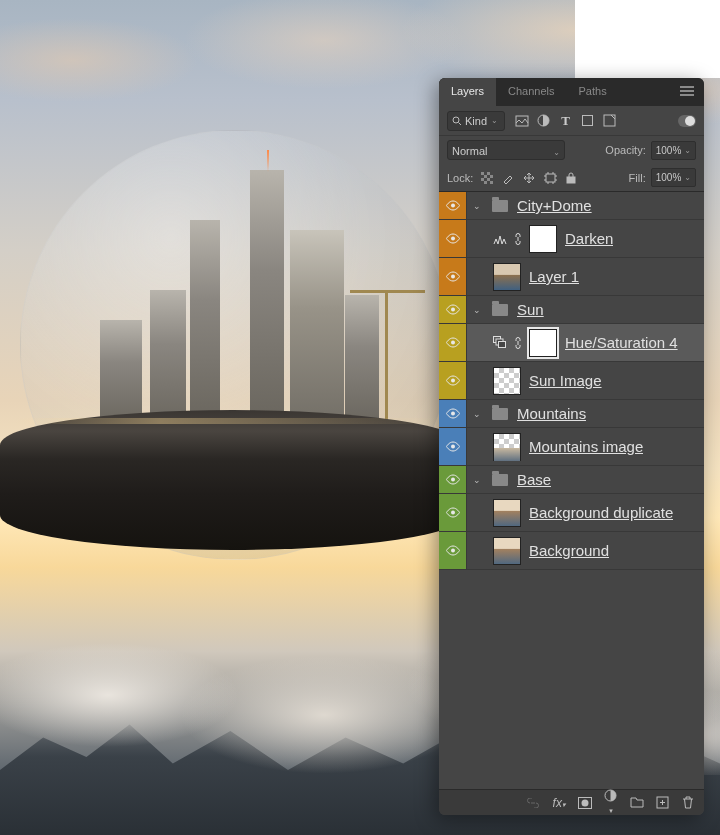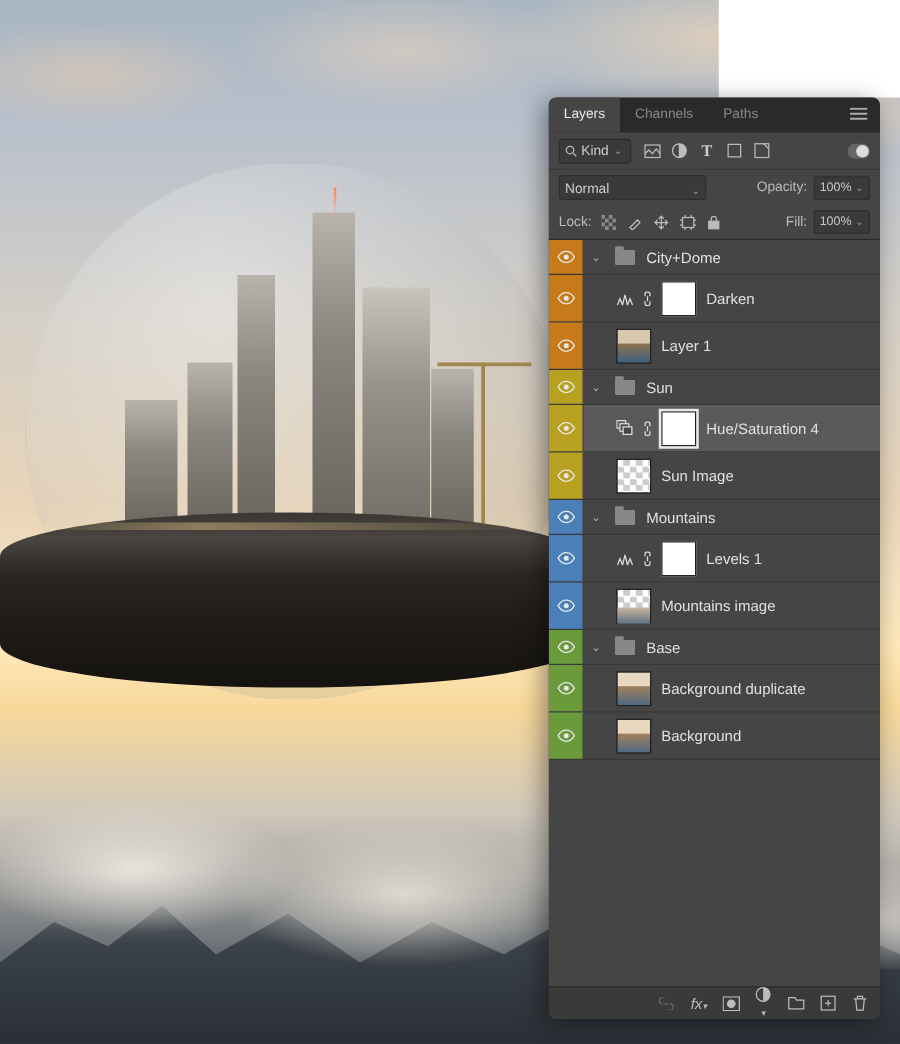--- a/index.html
+++ b/index.html
@@ -101,21 +101,21 @@
     .disclose { width: 12px; color: #bbb; font-size: 9px; margin: 0 2px; }
     .folder-icon { width: 16px; height: 12px; background: #888; border-radius: 1px; margin: 0 5px; position: relative; }
     .folder-icon::before{content:'';position:absolute;top:-3px;left:0;width:7px;height:3px;background:#888;border-radius:1px 1px 0 0;}
     .thumb { width: 28px; height: 28px; background: #fff; border: 1px solid #222; margin: 0 4px; flex-shrink: 0; }
     .thumb.checker{background:repeating-conic-gradient(#ccc 0 25%, #fff 0 50%) 0 0/10px 10px;}
     .thumb.img{background:linear-gradient(180deg,#d8c8b0 40%,#8a7050 44%,#406080);}
     .thumb.img2{background:linear-gradient(180deg,#e8d8c0 40%,#a08060 44%,#506880);}
     .thumb.selected-ring{outline:2px solid #e8e8e8;outline-offset:0;}
     .adj-icon { width: 20px; height: 18px; display: flex; align-items: center; justify-content: center; font-size: 14px; color: #ccc; margin-left: 2px;}
     .link-icon { width: 14px; height: 18px; display: flex; align-items: center; justify-content: center; font-size: 9px; color: #ccc;}
-    .layer-name { color: #e0e0e0; font-size: 12px; margin-left: 4px; white-space: nowrap; overflow: hidden; }
+    .layer-name { color: #e0e0e0; font-size: 15px; margin-left: 4px; white-space: nowrap; overflow: hidden; text-decoration: underline; }
     
     .footer { height: 26px; background: #3a3a3a; display: flex; align-items: center; justify-content: flex-end; gap: 12px; padding: 0 8px; border-top: 1px solid #2a2a2a; }
     .footer .fbtn { color: #bbb; font-size: 12px; cursor: pointer; width: 14px; text-align: center; }
     .footer .fbtn.disabled{color:#666;}
 
     svg { display: block; }
   </style>
 </head>
 <body>
 
@@ -348,41 +348,20 @@
         <span class="layer-name">Mountains</span>
       </div>
       <div class="layer">
         <div class="vis-col" style="background:#4a7fb8;">
     <svg class="eye" width="16" height="11" viewBox="0 0 16 11">
             <path d="M8 1C4 1 1.5 5.5 1.5 5.5S4 10 8 10s6.5-4.5 6.5-4.5S12 1 8 1z" stroke="#e8e8e8" fill="none"></path>
             <circle cx="8" cy="5.5" r="2" fill="#e8e8e8"></circle>
           </svg>
   </div>
         <div class="indent" style="width:22px;"></div>
-        <span class="adj-icon">
-          <svg width="16" height="12" viewBox="0 0 16 12">
-            <path d="M1 11l2-5 2 5M5 11l2-8 2 8M9 11l2-5 2 5" stroke="#ddd" fill="none"></path>
-          </svg>
-        </span>
-        <span class="link-icon">
-          <svg width="8" height="12" viewBox="0 0 8 12">
-            <path d="M2 4V2.5A2 2 0 016 2.5V4M2 8v1.5A2 2 0 006 9.5V8M4 4v4" stroke="#ddd" fill="none"></path>
-          </svg>
-        </span>
-        <div class="thumb "></div>
-        <span class="layer-name">Levels 1</span>
-      </div>
-      <div class="layer">
-        <div class="vis-col" style="background:#4a7fb8;">
-    <svg class="eye" width="16" height="11" viewBox="0 0 16 11">
-            <path d="M8 1C4 1 1.5 5.5 1.5 5.5S4 10 8 10s6.5-4.5 6.5-4.5S12 1 8 1z" stroke="#e8e8e8" fill="none"></path>
-            <circle cx="8" cy="5.5" r="2" fill="#e8e8e8"></circle>
-          </svg>
-  </div>
-        <div class="indent" style="width:22px;"></div>
         <div class="thumb checker">
           <div style="position:relative;top:14px;height:13px;background:linear-gradient(180deg,#c8b8a0,#607080);"></div>
         </div>
         <span class="layer-name">Mountains image</span>
       </div>
       <div class="layer group">
         <div class="vis-col" style="background:#6a9a3a;">
     <svg class="eye" width="16" height="11" viewBox="0 0 16 11">
             <path d="M8 1C4 1 1.5 5.5 1.5 5.5S4 10 8 10s6.5-4.5 6.5-4.5S12 1 8 1z" stroke="#e8e8e8" fill="none"></path>
             <circle cx="8" cy="5.5" r="2" fill="#e8e8e8"></circle>

